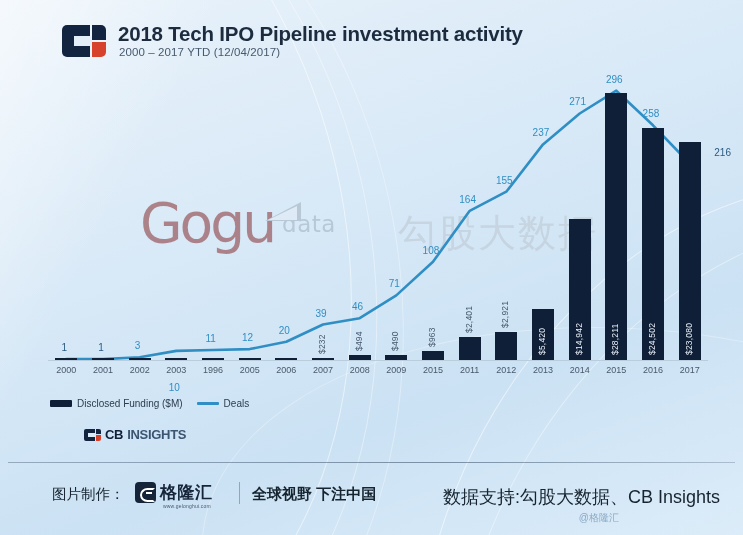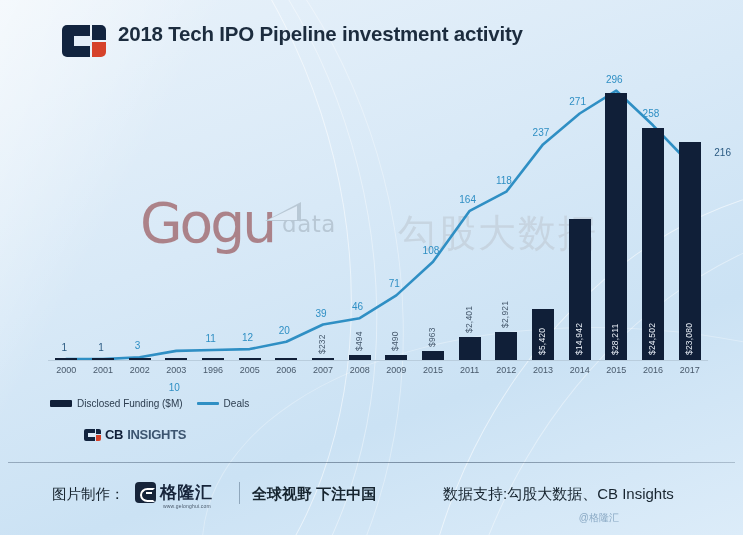--- a/index.html
+++ b/index.html
@@ -170,21 +170,21 @@
   #vsep {
     position: absolute; left: 239px; top: 12px; width: 1px; height: 22px;
     background: #8fa7bc;
   }
   #slogan {
     position: absolute; left: 252px; top: 15px;
     font-size: 15px; font-weight: bold; color: #16242f; white-space: nowrap;
   }
   #datasrc {
     position: absolute; left: 443px; top: 15px;
-    font-size: 15px; color: #17242f; white-space: nowrap;
+    font-size: 18px; color: #17242f; white-space: nowrap;
   }
   #wm-corner {
     position: absolute; right: 14px; top: 41px;
     font-size: 10px; color: #8aa9c4; white-space: nowrap;
   }
 
   
   #gogu {
     position: absolute; left: 140px; top: 196px;
     display: flex; align-items: center; gap: 8px;
@@ -232,20 +232,21 @@
 </div>
 
 <div id="header">
   <div id="cbi-mark">
     <div class="c-block"></div>
     <div class="c-notch"></div>
     <div class="sq-navy"></div>
     <div class="sq-red"></div>
   </div>
   <div id="title">2018 Tech IPO Pipeline investment activity</div>
+  <div id="subtitle">2000 – 2017 YTD (12/04/2017)</div>
 </div>
 
 <div id="gogu">
   <span class="gtext">Gogu</span>
   <span class="gdata">data</span>
   <span class="gtri"></span>
   <span class="gtri-in"></span>
 </div>
 <div id="cn-wm">勾股大数据</div>
 
@@ -288,21 +289,21 @@
       <div class="deal-label" style="left: 86.8667px; top: 268.271px;">3</div>
       <div class="deal-label" style="left: 120.733px; top: 261.903px; margin-top: 48px;">10</div>
       <div class="deal-label" style="left: 157.4px; top: 260.994px;">11</div>
       <div class="deal-label" style="left: 194.067px; top: 260.084px;">12</div>
       <div class="deal-label" style="left: 230.733px; top: 252.806px;">20</div>
       <div class="deal-label" style="left: 267.4px; top: 235.523px;">39</div>
       <div class="deal-label" style="left: 304.067px; top: 229.155px;">46</div>
       <div class="deal-label" style="left: 340.733px; top: 206.413px;">71</div>
       <div class="deal-label" style="left: 374.6px; top: 172.755px;">108</div>
       <div class="deal-label" style="left: 411.267px; top: 121.813px;">164</div>
-      <div class="deal-label" style="left: 447.933px; top: 102.71px;">118</div>
+      <div class="deal-label" style="left: 447.933px; top: 102.71px;">155</div>
       <div class="deal-label" style="left: 484.6px; top: 55.4065px;">237</div>
       <div class="deal-label" style="left: 521.267px; top: 24.4774px;">271</div>
       <div class="deal-label" style="left: 557.933px; top: 1.73548px;">296</div>
       <div class="deal-label" style="left: 594.6px; top: 36.3032px;">258</div>
       <div class="deal-label on-bar" style="left: 631.267px; top: 74.5097px; padding-left: 35px;">216</div>
     </div>
   <div id="axis-line"></div>
 <div class="x-tick" style="left: 0px; width: 36.6667px;">2000</div>
     <div class="x-tick" style="left: 36.6667px; width: 36.6667px;">2001</div>
     <div class="x-tick" style="left: 73.3333px; width: 36.6667px;">2002</div>

